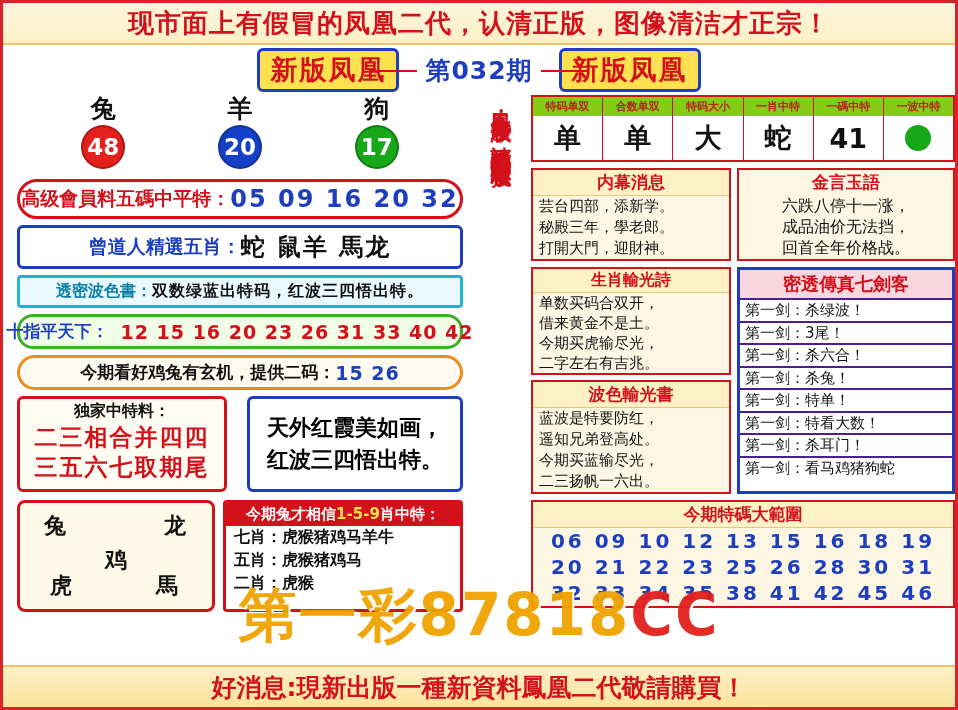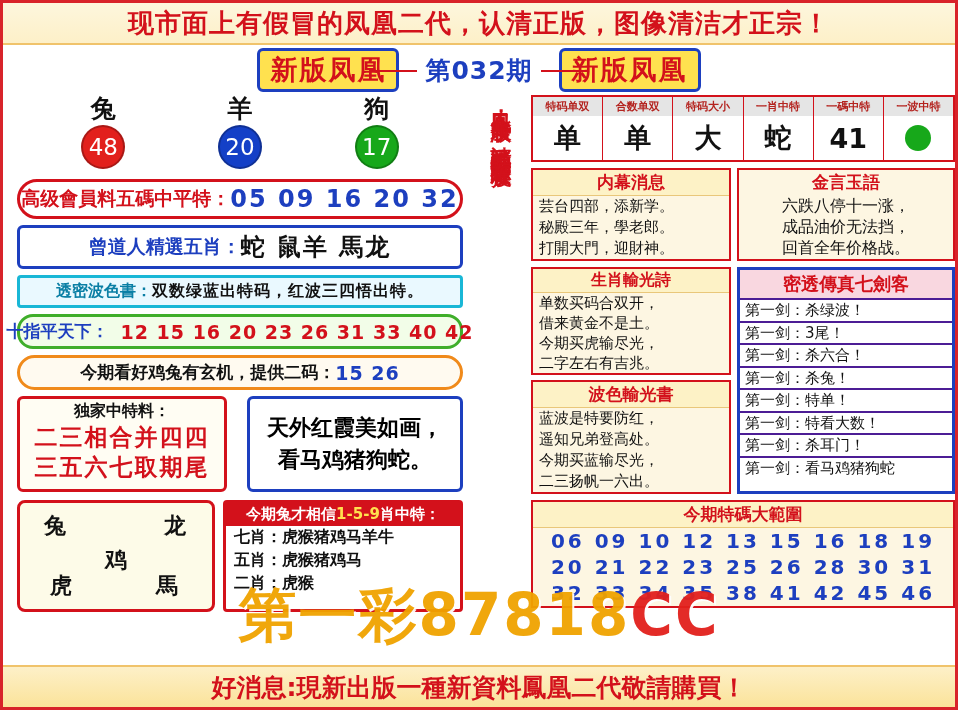--- a/index.html
+++ b/index.html
@@ -53,21 +53,21 @@
 
   
   .leftcol { position:absolute; left:8px; top:92px; width:458px; }
 
   .zodiacrow { display:flex; justify-content:space-around; align-items:flex-start; height:78px; padding:0 24px; }
   .zitem { text-align:center; width:86px; }
   .zname { font-size:25px; font-weight:bold; color:#111; line-height:28px; }
   .ball {
     width:44px; height:44px; border-radius:50%;
     margin:2px auto 0;
-    color:#fff; font-size:23px; font-weight:normal;
+    color:#fff; font-size:23px; font-weight:bold;
     display:flex; align-items:center; justify-content:center;
     border:2px solid rgba(0,0,0,.25);
   }
   .ball.red { background:#e2201c; }
   .ball.blue { background:#1440c7; }
   .ball.green { background:#17a81a; }
 
   .rowbox {
     border:3px solid #d3111b; border-radius:22px;
     margin:6px 6px; padding:3px 10px;
@@ -131,21 +131,21 @@
     font-size:21px; font-weight:bold; color:#d3111b;
     writing-mode:vertical-rl; text-orientation:upright;
     line-height:52px; letter-spacing:2px;
     text-align:left;
   }
 
   
   .rightcol { position:absolute; left:528px; top:92px; width:424px; }
 
   .headtable { border:2px solid #d3111b; background:#fff; }
-  .ht-head { display:flex; background:#e5e5e5;align-items:center; }
+  .ht-head { display:flex; background:#84cc16;align-items:center; }
   .ht-head div {
     flex:1; text-align:center; font-size:11px; font-weight:bold; color:#b4231f;
     border-right:1px solid #d3111b; padding:2px 0; white-space:nowrap;
   }
   .ht-head div:last-child { border-right:none; }
   .ht-body { display:flex; height:44px; }
   .ht-body div {
     flex:1; display:flex; align-items:center; justify-content:center;
     border-right:1px solid #d3111b; font-size:27px; font-weight:bold; color:#111;
   }
@@ -258,21 +258,21 @@
     </div>
 
     <div class="tworow">
       <div class="box-ex">
         <div class="t">独家中特料：</div>
         <div class="l">二三相合并四四</div>
         <div class="l">三五六七取期尾</div>
       </div>
       <div class="box-poem">
         <div>天外红霞美如画，</div>
-        <div>看马鸡猪狗蛇。</div>
+        <div>红波三四悟出特。</div>
       </div>
     </div>
 
     <div class="botrow">
       <div class="animalbox">
         <span class="a1">兔</span>
         <span class="a2">龙</span>
         <span class="a3">鸡</span>
         <span class="a4">虎</span>
         <span class="a5">馬</span>

